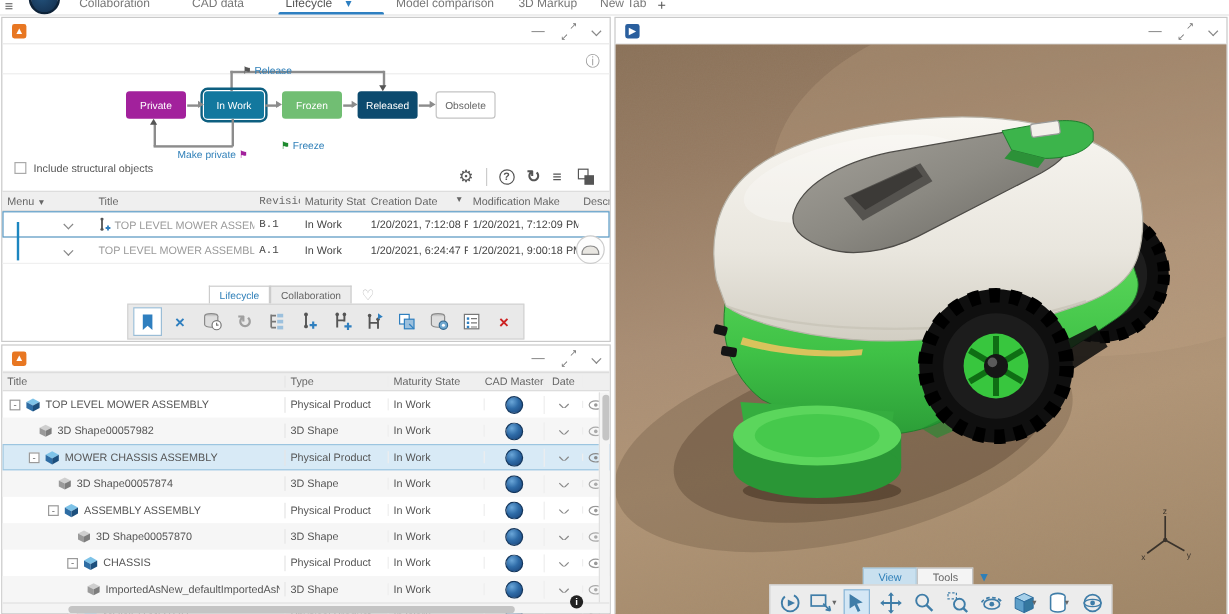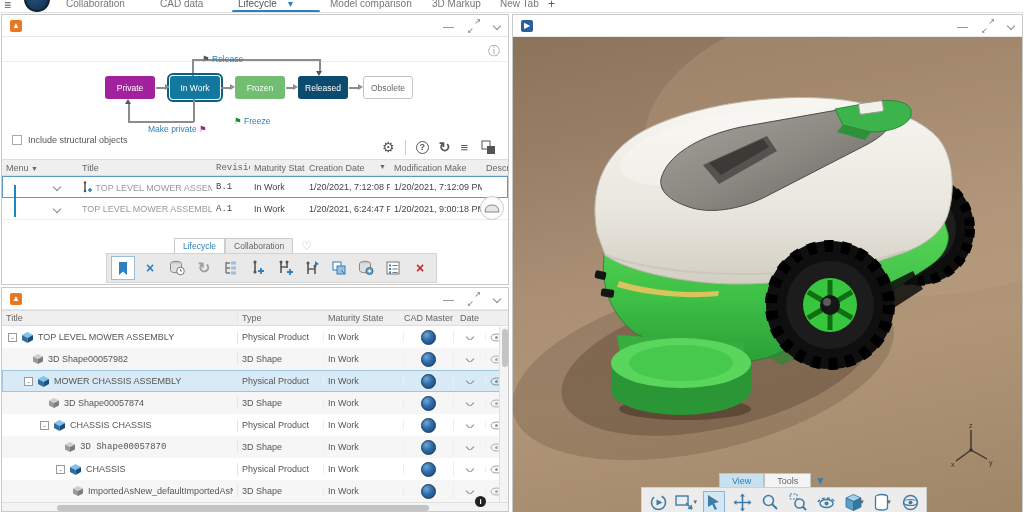--- a/index.html
+++ b/index.html
@@ -452,40 +452,40 @@
   </div>
 
   <div class="s-row">
     <span class="cell c-title" style="padding-left:38px;">
         <span class="expander">-</span>
       <svg width="13" height="13" style="margin-right:4px;">
           <path d="M6.5 1 L12 4 6.5 7 1 4 Z" fill="#7ec3e8"></path>
           <path d="M1 4 6.5 7 6.5 12 1 9 Z" fill="#2e6da4"></path>
           <path d="M12 4 6.5 7 6.5 12 12 9 Z" fill="#1c4f7d"></path>
         </svg>
-      <span>CHASSIS CHASSIS</span>
+      <span>ASSEMBLY ASSEMBLY</span>
       </span>
     <span class="cell c-type">Physical Product</span>
     <span class="cell c-mat">In Work</span>
     <span class="cell c-cad">
         <span class="globe"></span>
       </span>
     <span class="cell c-menu">
         <span class="chev"></span>
       </span>
     <span class="cell c-eye eyeicon">
         <svg width="13" height="9">
           <ellipse cx="6.5" cy="4.5" rx="5.5" ry="3.5" fill="none" stroke="#999"></ellipse>
           <circle cx="6.5" cy="4.5" r="1.5" fill="#999"></circle>
         </svg>
       </span>
   </div>
 
   <div class="s-row alt">
-    <span class="cell c-title" style="padding-left:62px;font-family:Liberation Mono, monospace;">
+    <span class="cell c-title" style="padding-left:62px;">
       <svg width="12" height="12" style="margin-right:4px;">
           <path d="M6 1 L11 3.5 6 6 1 3.5 Z" fill="#cfcfcf"></path>
           <path d="M1 3.5 6 6 6 11 1 8.5 Z" fill="#9a9a9a"></path>
           <path d="M11 3.5 6 6 6 11 11 8.5 Z" fill="#7d7d7d"></path>
         </svg>
       <span>3D Shape00057870</span>
       </span>
     <span class="cell c-type">3D Shape</span>
     <span class="cell c-mat">In Work</span>
     <span class="cell c-cad">

